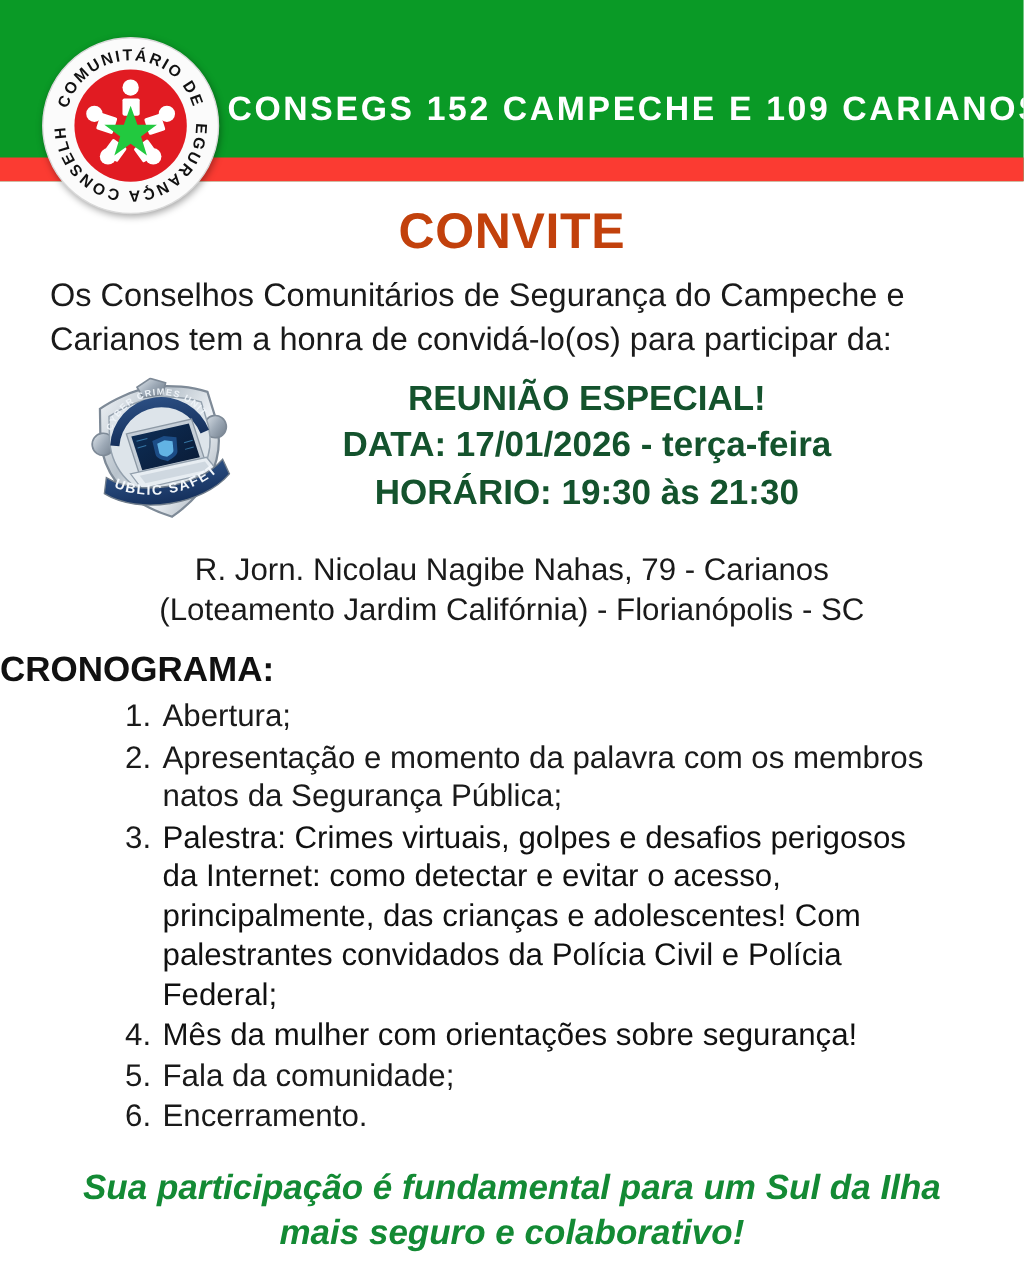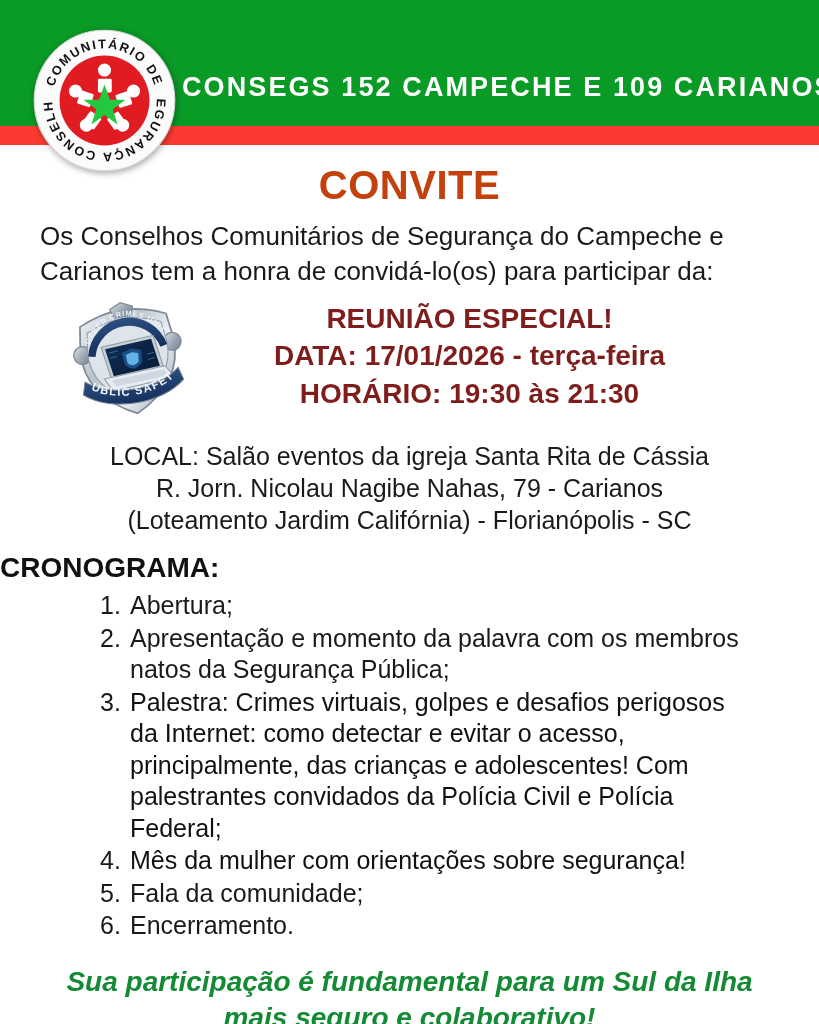--- a/index.html
+++ b/index.html
@@ -96,21 +96,21 @@
   }
   .meeting-lines {
     margin-left: 150px;
     margin-right: 30px;
     text-align: center;
   }
   .meeting-lines div {
     font-size: 28px;
     font-weight: bold;
     line-height: 1.33;
-    color: #7f1d1d;
+    color: #14532d;
     white-space: nowrap;
   }
 
   .local-block {
     text-align: center;
     font-size: 25px;
     line-height: 1.28;
     color: #1a1a1a;
     margin: 20px 30px 0 30px;
   }
@@ -282,21 +282,20 @@
     </svg>
 
     <div class="meeting-lines">
       <div>REUNIÃO ESPECIAL!</div>
       <div>DATA: 17/01/2026 - terça-feira</div>
       <div>HORÁRIO: 19:30 às 21:30</div>
     </div>
   </div>
 
   <div class="local-block">
-    <div>LOCAL: Salão eventos da igreja Santa Rita de Cássia</div>
     <div>R. Jorn. Nicolau Nagibe Nahas, 79 - Carianos</div>
     <div>(Loteamento Jardim Califórnia) - Florianópolis - SC</div>
   </div>
 
   <div class="cronograma-title">CRONOGRAMA:</div>
 
   <ol class="agenda" id="agenda-list">
       <li><span class="num">1.</span><span class="txt">Abertura;</span></li>
       <li><span class="num">2.</span><span class="txt">Apresentação e momento da palavra com os membros natos da Segurança Pública;</span></li>
       <li class="bold"><span class="num">3.</span><span class="txt">Palestra: Crimes virtuais, golpes e desafios perigosos da Internet: como detectar e evitar o acesso, principalmente, das crianças e adolescentes! Com palestrantes convidados da Polícia Civil e Polícia Federal;</span></li>

